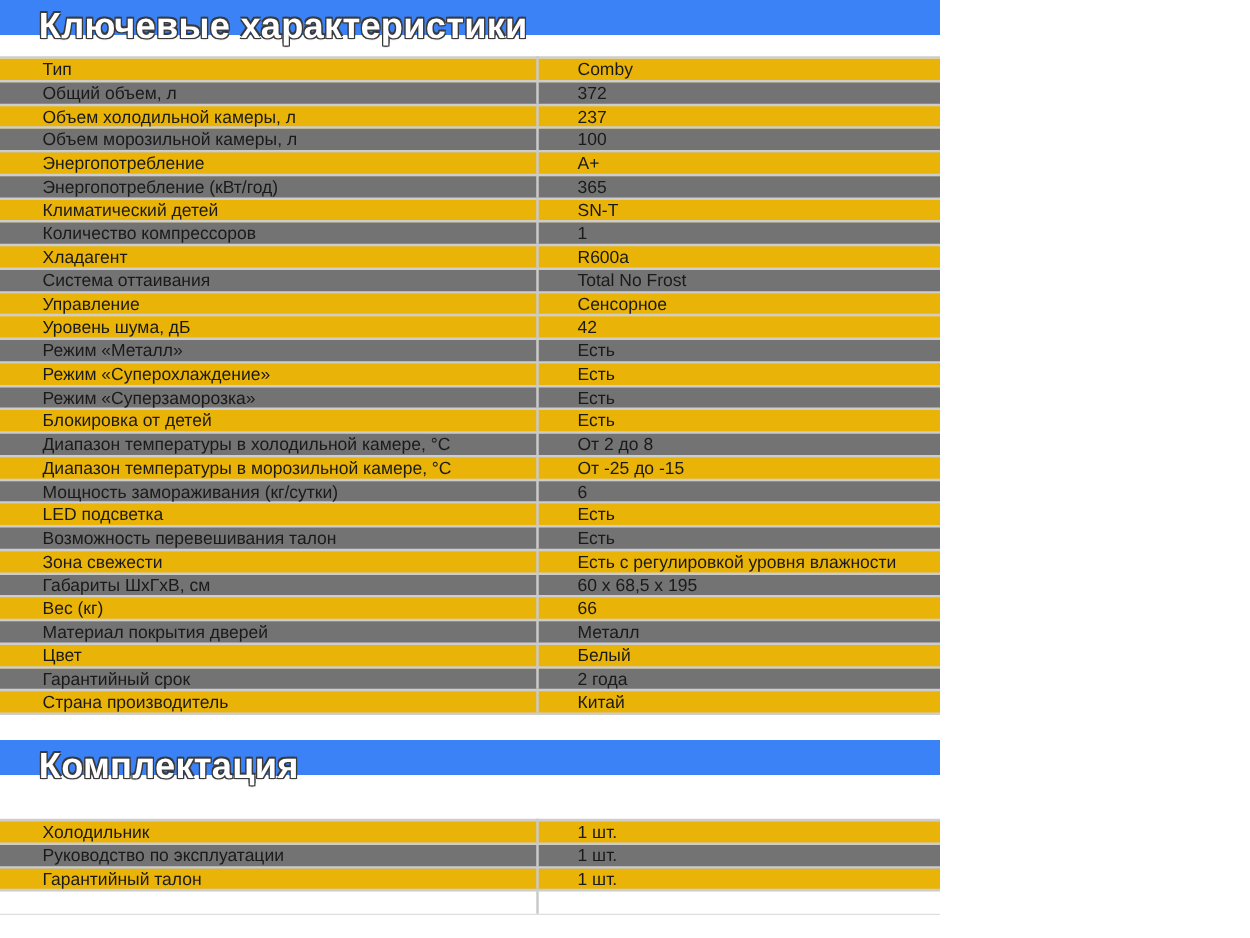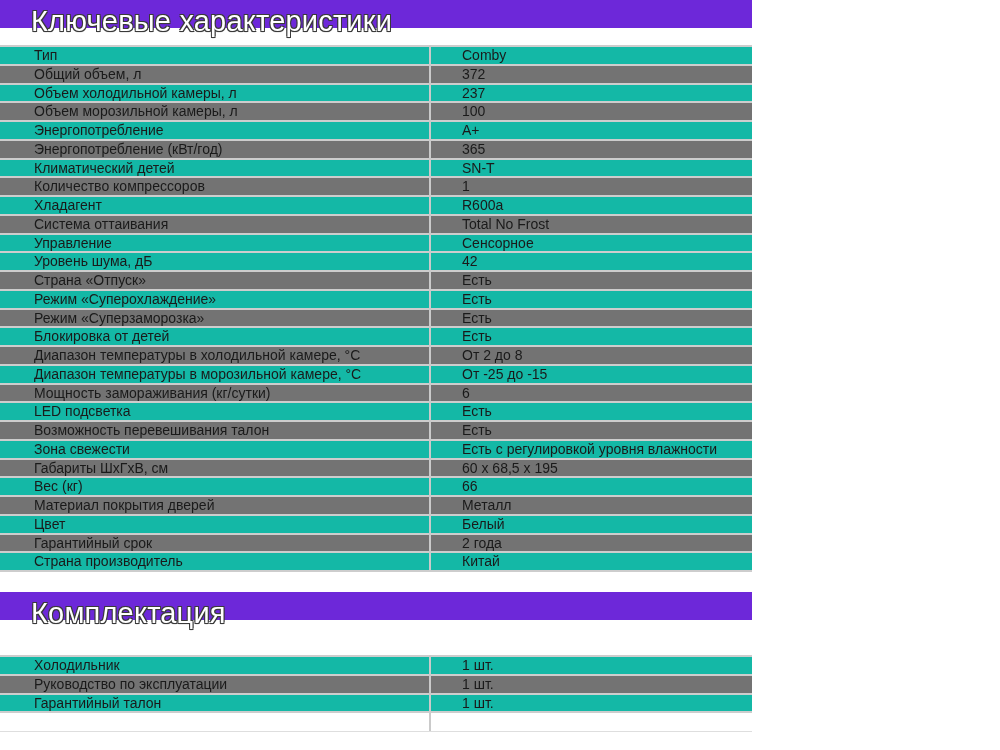--- a/index.html
+++ b/index.html
@@ -13,21 +13,22 @@
     position: relative;
     overflow: hidden;
     font-family: "Liberation Sans", sans-serif;
     color: #1a1a1a;
   }
   .section-header {
     position: absolute;
     left: 0;
     width: 752px;
     height: 28px;
-    background: #6d28d9;
+    background: #3b82f6;
+    font-weight: bold;
   }
   .section-title {
     position: absolute;
     left: 31px;
     top: 3px;
     font-size: 29px;
     line-height: 36px;
     color: #ffffff;
     letter-spacing: 0.2px;
     text-shadow:
@@ -43,21 +44,21 @@
     width: 752px;
   }
   .row {
     position: relative;
     height: 18.76px;
     box-sizing: border-box;
     border-bottom: 2px solid #cdcdcd;
     background: #737373;
   }
   .row.shaded {
-    background: #14b8a6;
+    background: #eab308;
   }
   .row .label {
     position: absolute;
     left: 34px;
     top: 0;
     font-size: 14px;
     line-height: 17px;
     white-space: nowrap;
   }
   .row .value {
@@ -158,21 +159,21 @@
       <span class="label">Управление</span>
       <span class="divider"></span>
       <span class="value">Сенсорное</span>
     </div>
     <div class="row shaded">
       <span class="label">Уровень шума, дБ</span>
       <span class="divider"></span>
       <span class="value">42</span>
     </div>
     <div class="row">
-      <span class="label">Страна «Отпуск»</span>
+      <span class="label">Режим «Металл»</span>
       <span class="divider"></span>
       <span class="value">Есть</span>
     </div>
     <div class="row shaded">
       <span class="label">Режим «Суперохлаждение»</span>
       <span class="divider"></span>
       <span class="value">Есть</span>
     </div>
     <div class="row">
       <span class="label">Режим «Суперзаморозка»</span>

